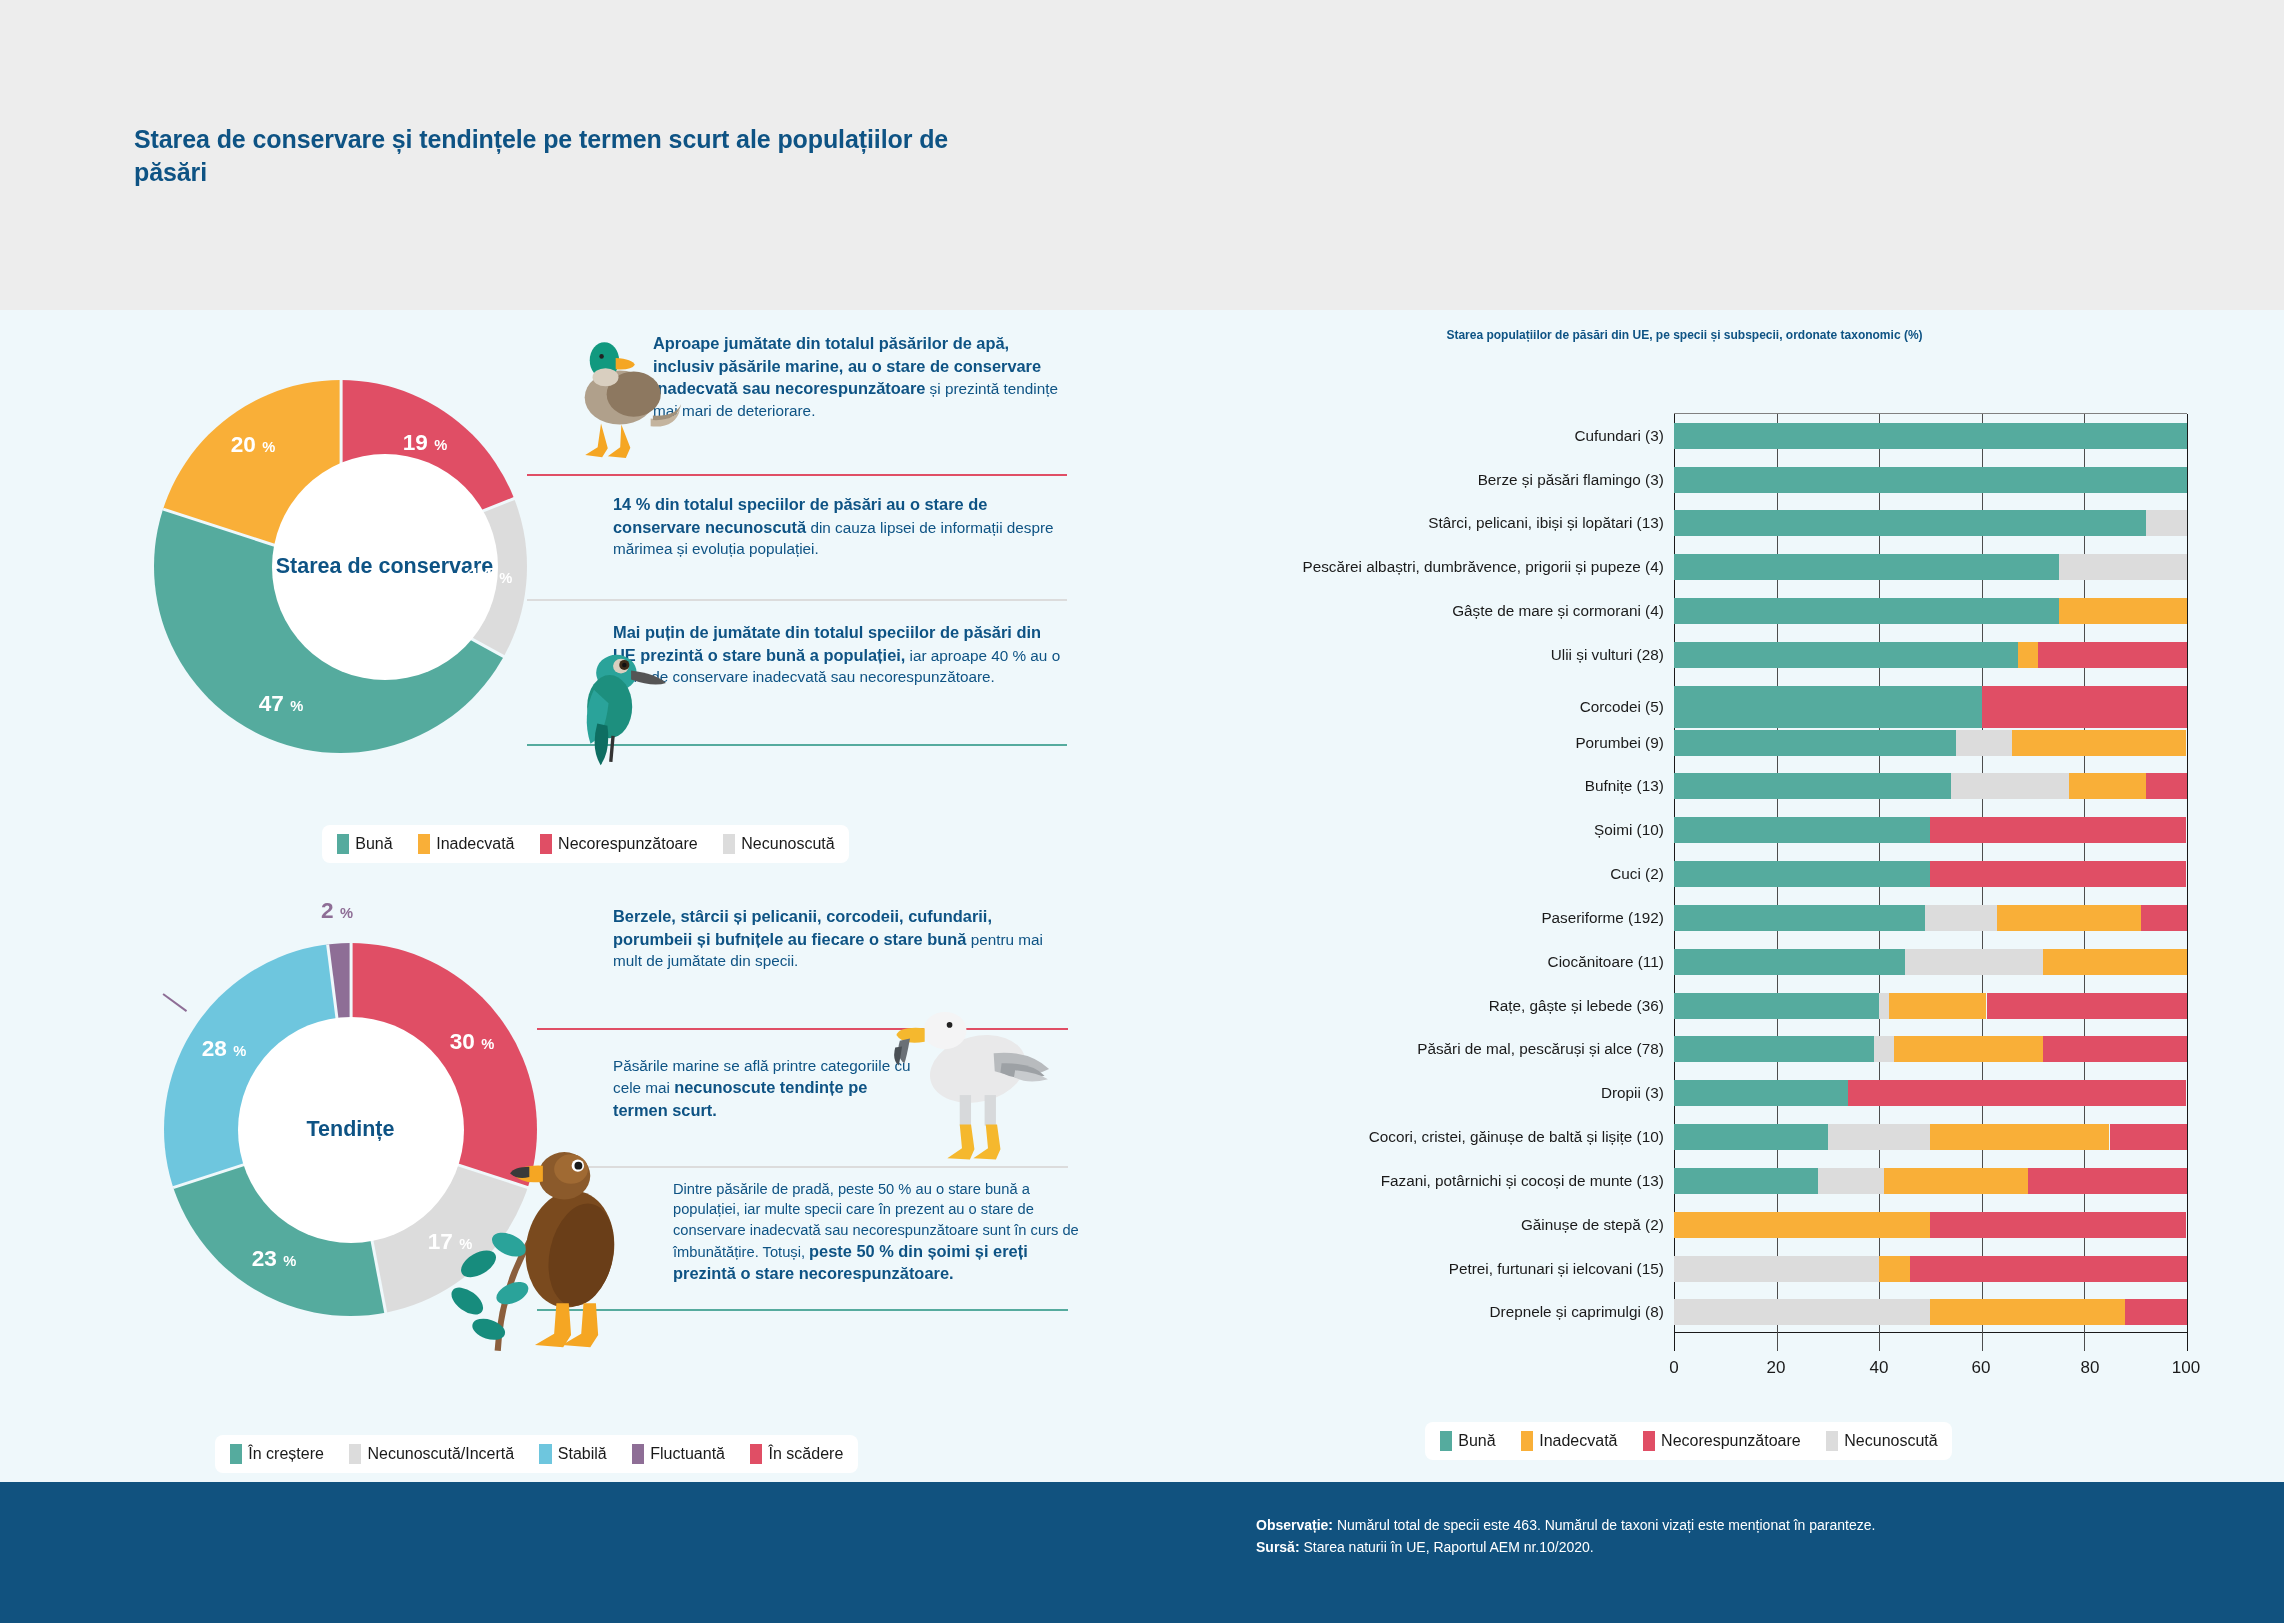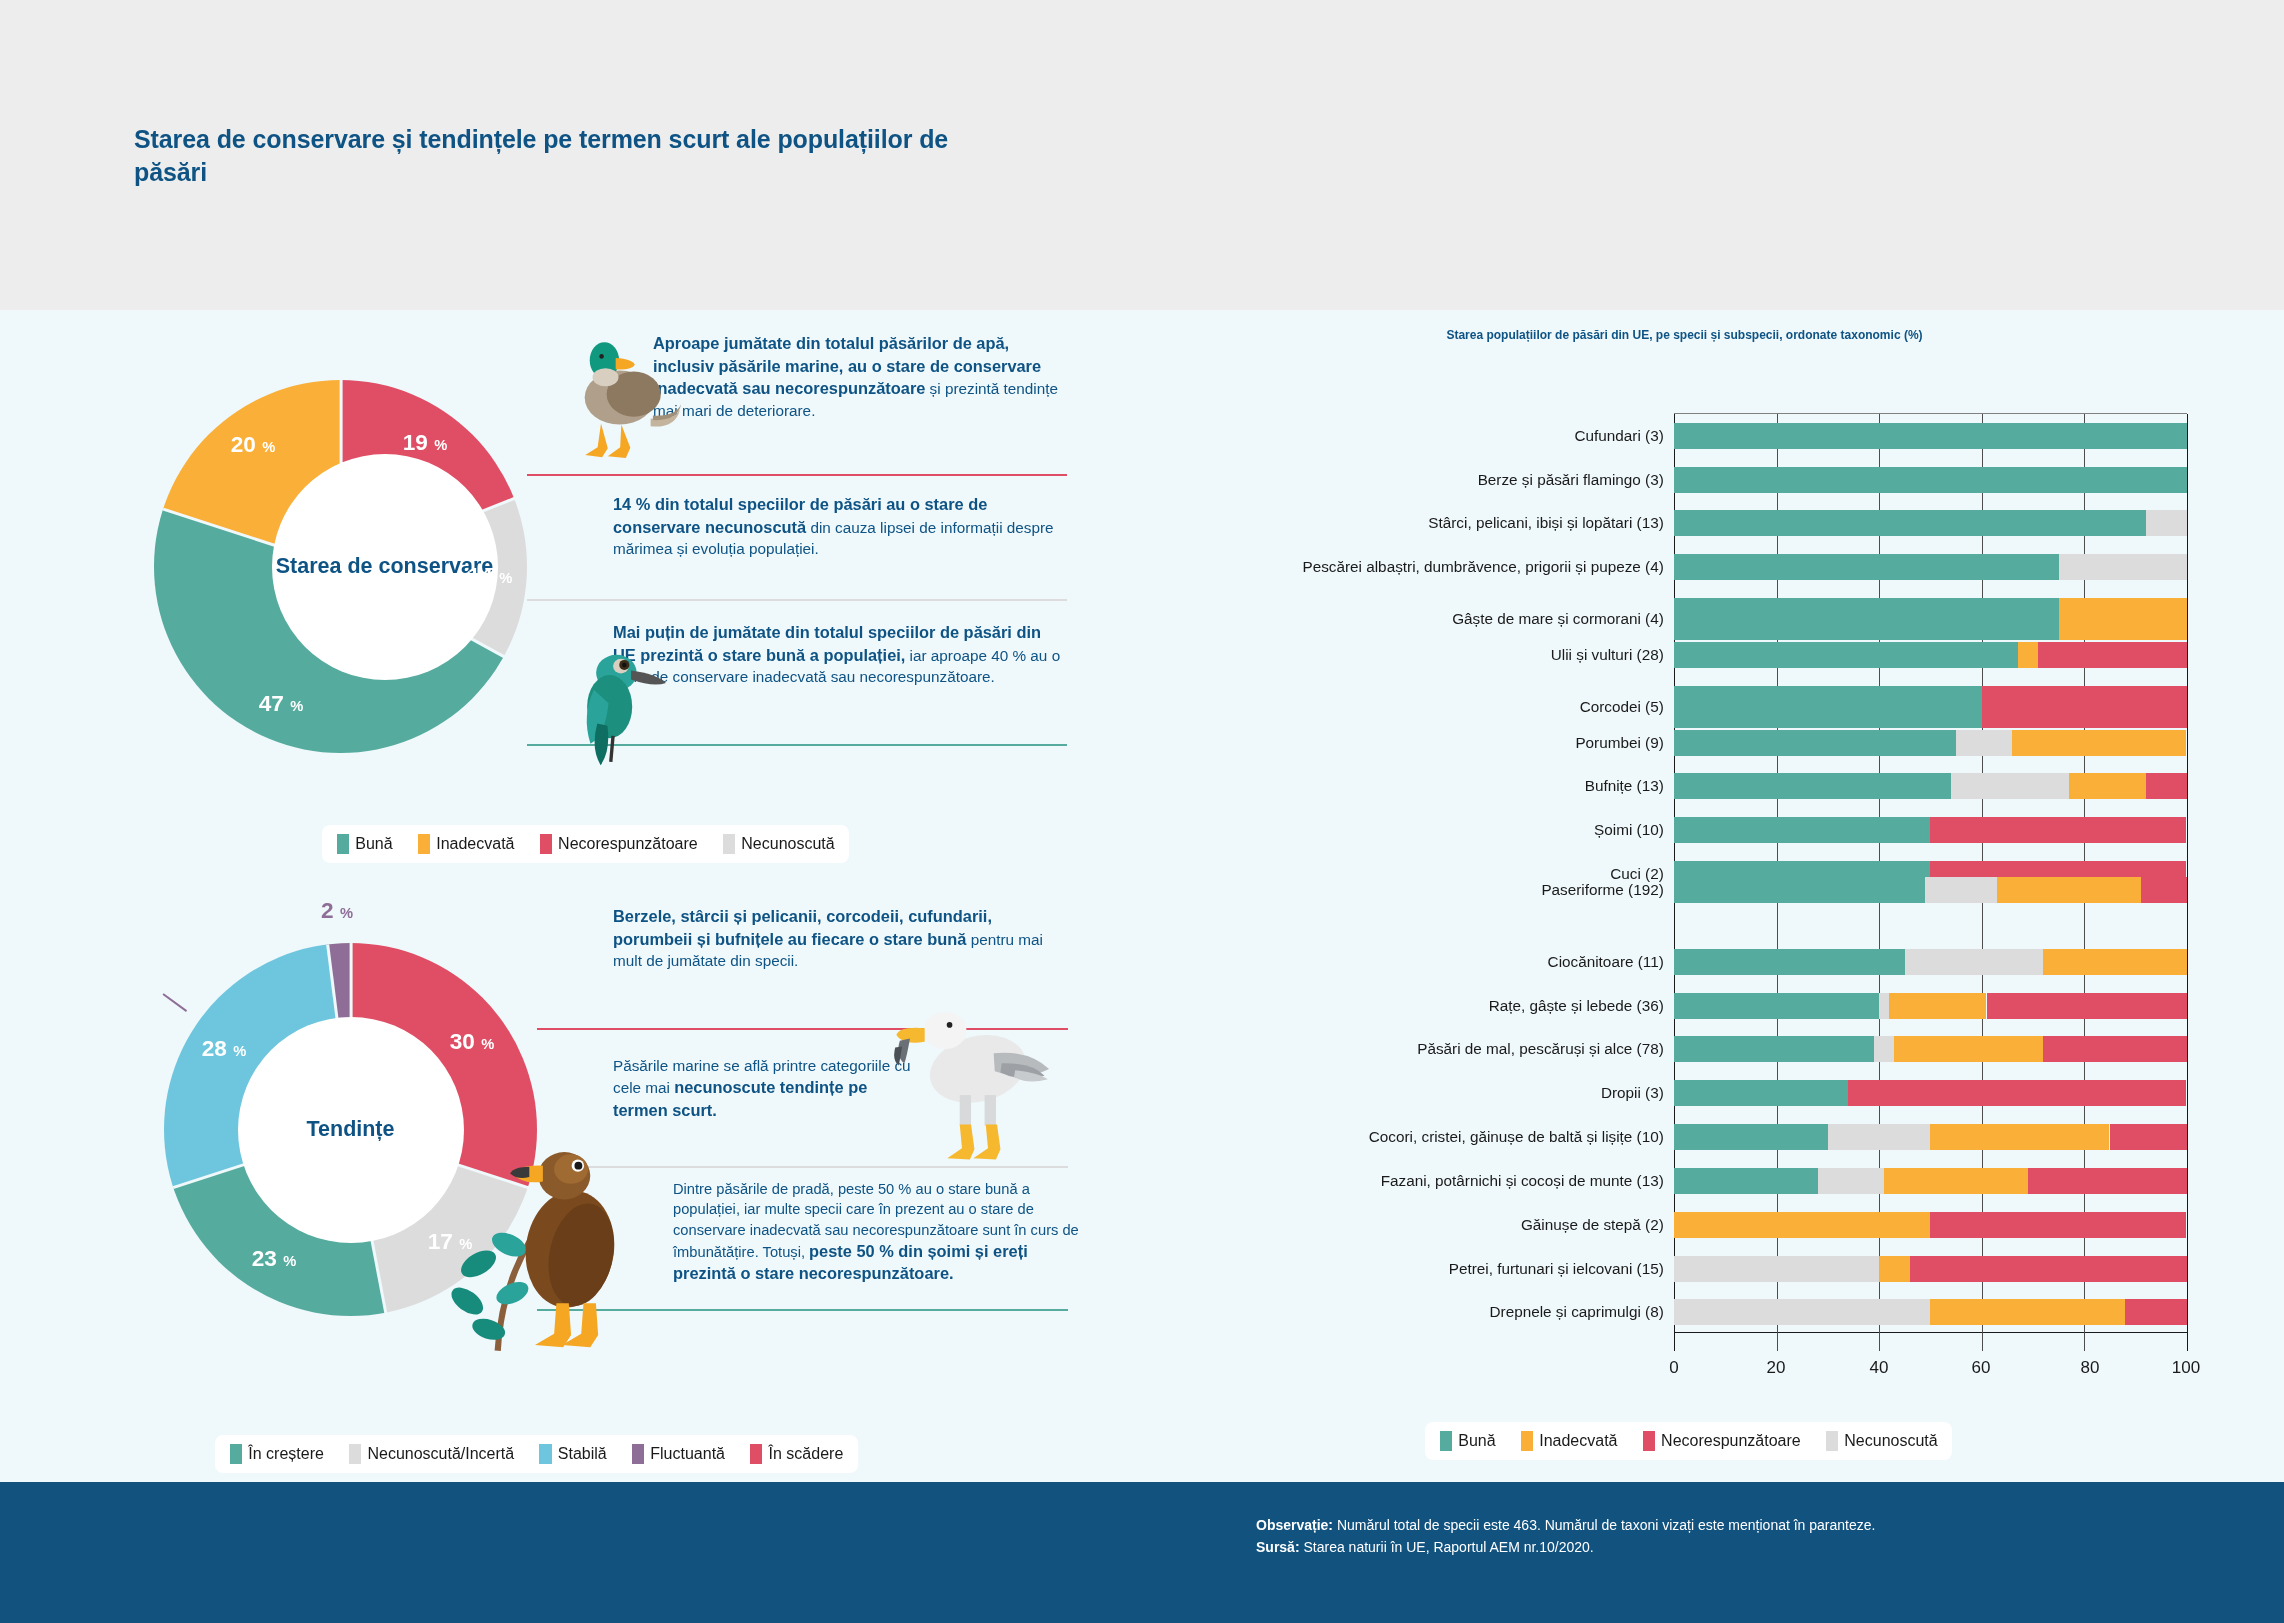--- a/index.html
+++ b/index.html
@@ -319,21 +319,21 @@
         <div class="row" style="top: 96px; height: 26px;">
           <div class="cat">Stârci, pelicani, ibiși și lopătari (13)</div>
           <div class="seg" style="left: 0px; width: 472px; background: rgb(85, 171, 158);"></div>
           <div class="seg" style="left: 472px; width: 41px; background: rgb(220, 220, 220);"></div>
         </div>
         <div class="row" style="top: 140px; height: 26px;">
           <div class="cat">Pescărei albaștri, dumbrăvence, prigorii și pupeze (4)</div>
           <div class="seg" style="left: 0px; width: 385px; background: rgb(85, 171, 158);"></div>
           <div class="seg" style="left: 385px; width: 128px; background: rgb(220, 220, 220);"></div>
         </div>
-        <div class="row" style="top: 184px; height: 42px;">
+        <div class="row" style="top: 184px; height: 26px;">
           <div class="cat">Gâște de mare și cormorani (4)</div>
           <div class="seg" style="left: 0px; width: 385px; background: rgb(85, 171, 158);"></div>
           <div class="seg" style="left: 385px; width: 128px; background: rgb(249, 175, 56);"></div>
         </div>
         <div class="row" style="top: 228px; height: 26px;">
           <div class="cat">Ulii și vulturi (28)</div>
           <div class="seg" style="left: 0px; width: 344px; background: rgb(85, 171, 158);"></div>
           <div class="seg" style="left: 344px; width: 20.5px; background: rgb(249, 175, 56);"></div>
           <div class="seg" style="left: 364px; width: 149px; background: rgb(224, 78, 101);"></div>
         </div>
@@ -358,21 +358,21 @@
         <div class="row" style="top: 403px; height: 26px;">
           <div class="cat">Șoimi (10)</div>
           <div class="seg" style="left: 0px; width: 256px; background: rgb(85, 171, 158);"></div>
           <div class="seg" style="left: 256px; width: 256px; background: rgb(224, 78, 101);"></div>
         </div>
         <div class="row" style="top: 447px; height: 26px;">
           <div class="cat">Cuci (2)</div>
           <div class="seg" style="left: 0px; width: 256px; background: rgb(85, 171, 158);"></div>
           <div class="seg" style="left: 256px; width: 256px; background: rgb(224, 78, 101);"></div>
         </div>
-        <div class="row" style="top: 463px; height: 26px;">
+        <div class="row" style="top: 491px; height: 26px;">
           <div class="cat">Paseriforme (192)</div>
           <div class="seg" style="left: 0px; width: 251px; background: rgb(85, 171, 158);"></div>
           <div class="seg" style="left: 251px; width: 72px; background: rgb(220, 220, 220);"></div>
           <div class="seg" style="left: 323px; width: 144px; background: rgb(249, 175, 56);"></div>
           <div class="seg" style="left: 467px; width: 46px; background: rgb(224, 78, 101);"></div>
         </div>
         <div class="row" style="top: 535px; height: 26px;">
           <div class="cat">Ciocănitoare (11)</div>
           <div class="seg" style="left: 0px; width: 231px; background: rgb(85, 171, 158);"></div>
           <div class="seg" style="left: 231px; width: 138px; background: rgb(220, 220, 220);"></div>

